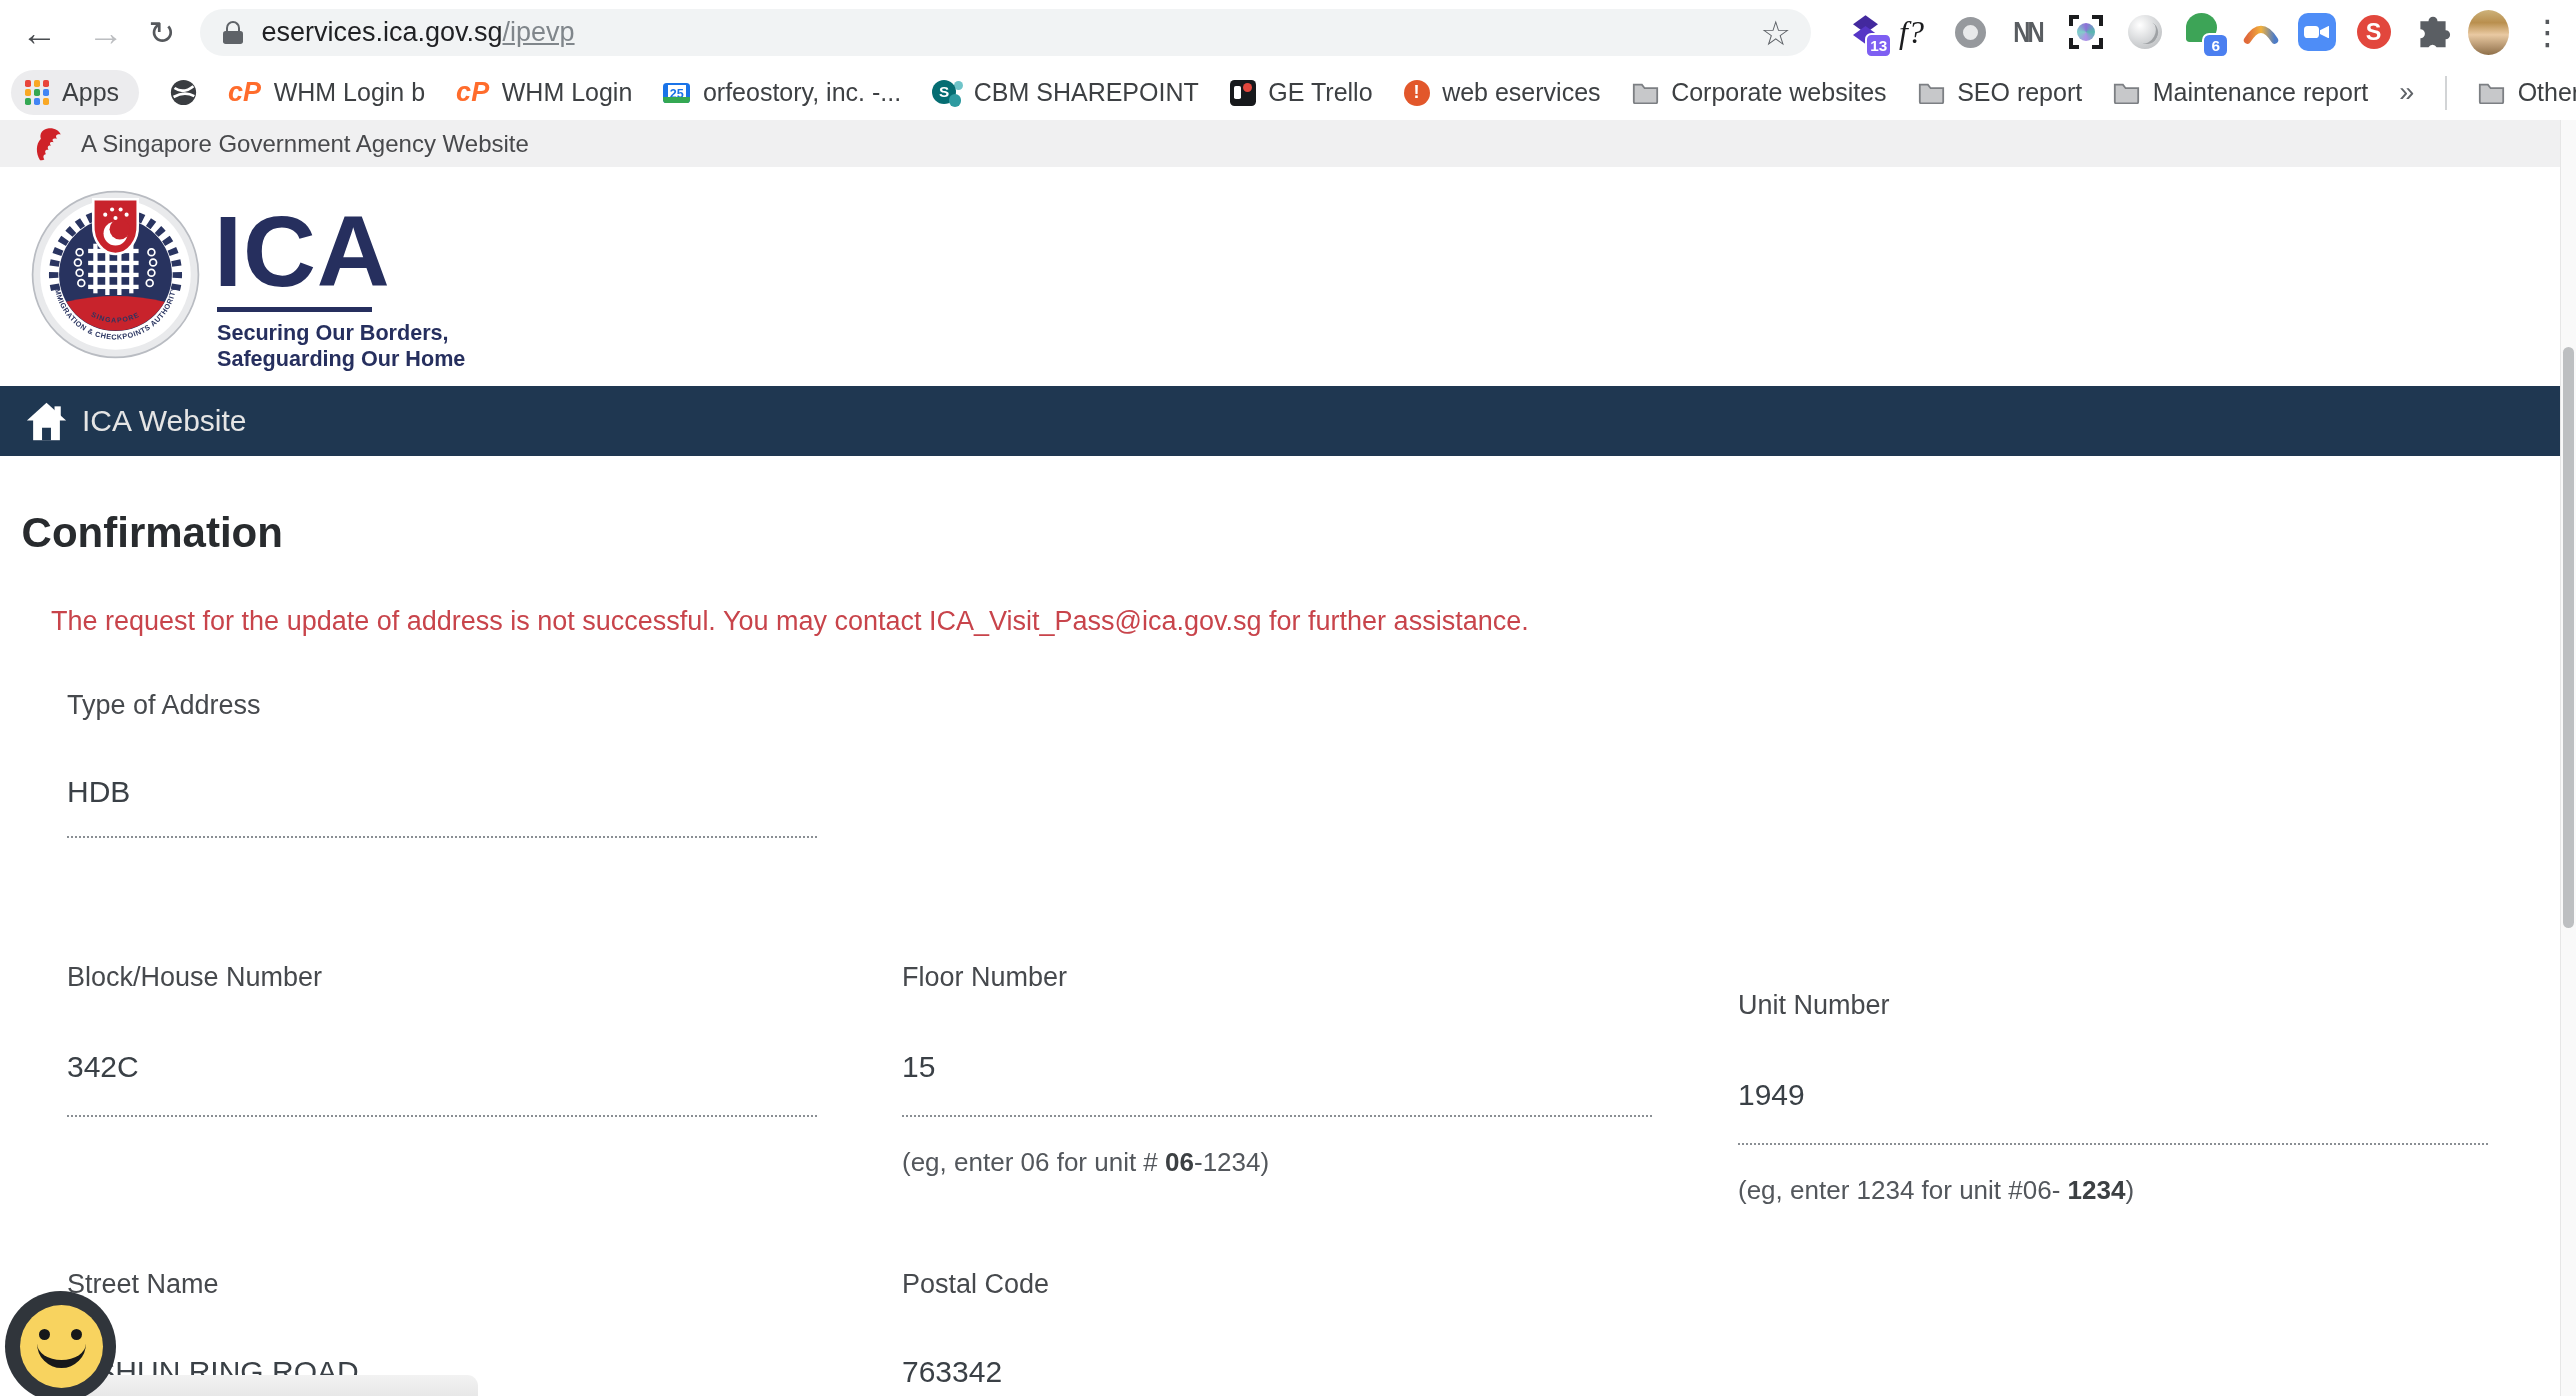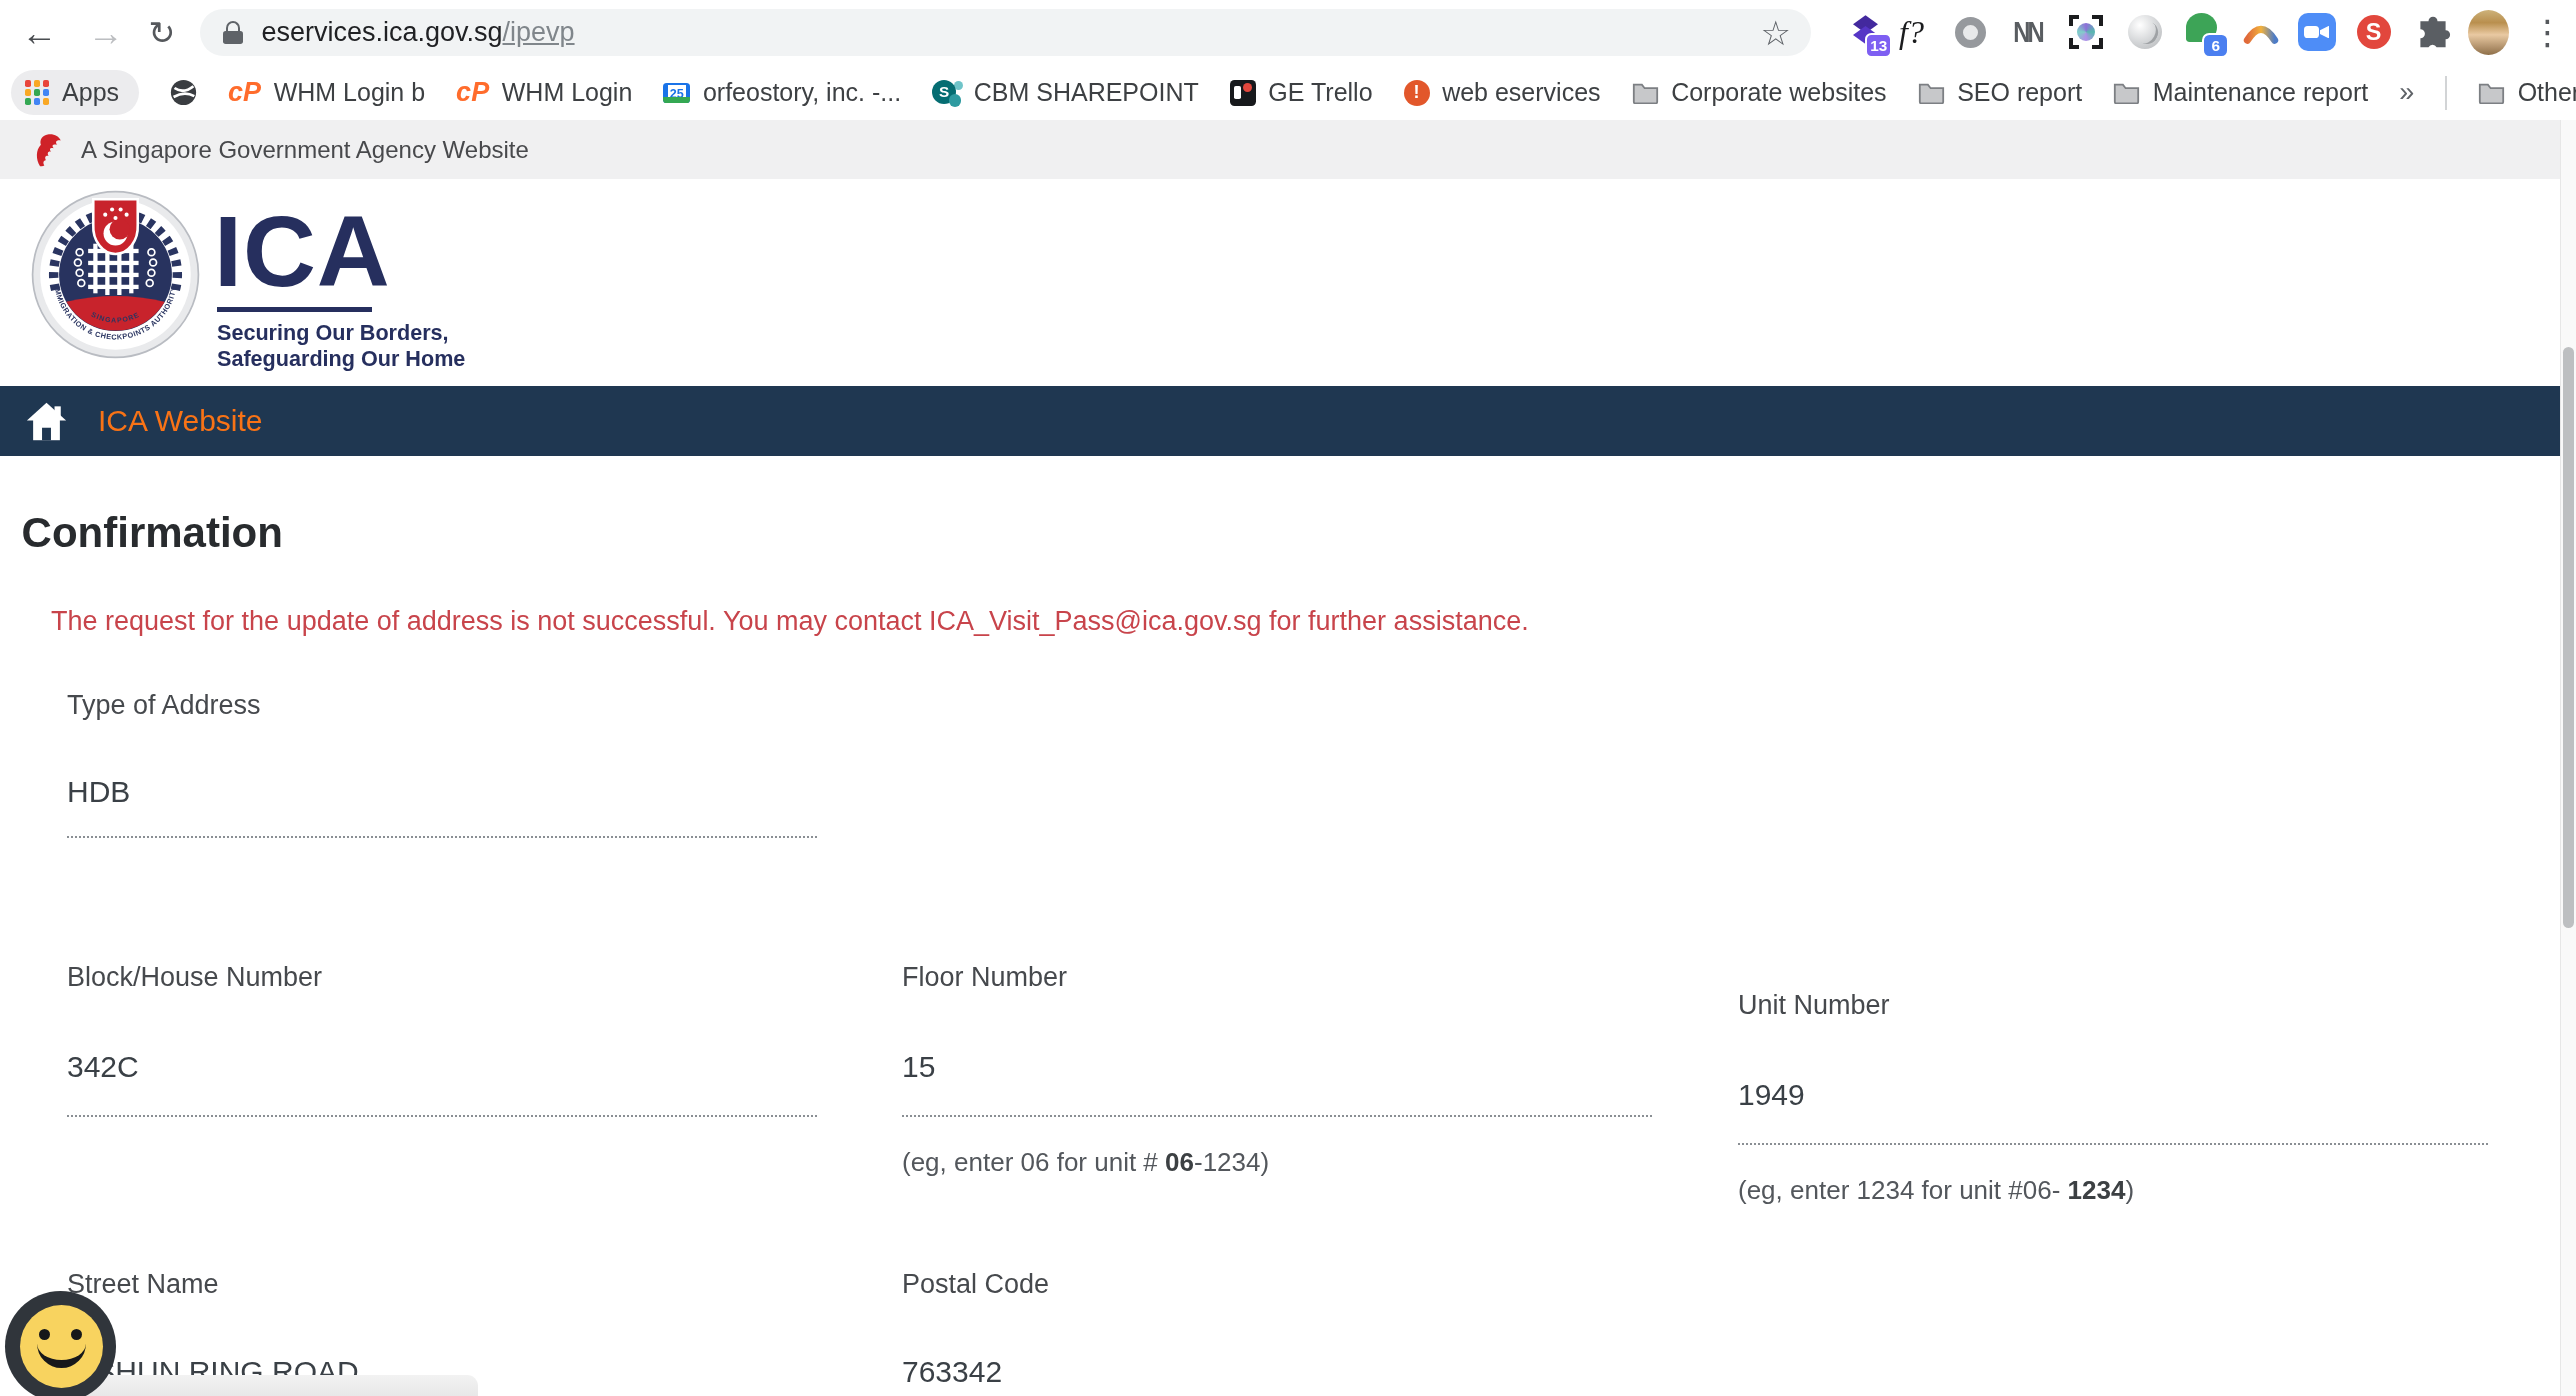--- a/index.html
+++ b/index.html
@@ -64,33 +64,33 @@
   .sp-ico .c2 { position:absolute; right:0; bottom:0; width:12.6px; height:12.6px; border-radius:50%; background:#2e9aa0; }
   .sp-ico .c3 { position:absolute; right:-1.8px; top:2.7px; width:9px; height:9px; border-radius:50%; background:#6fc4c9; }
   .tr-ico { position:relative; width:26px; height:26px; border-radius:4.5px; background:#17191c; }
   .tr-ico .bar { position:absolute; left:4.5px; top:6.3px; width:6.3px; height:13.5px; background:#fff; border-radius:1.8px; }
   .tr-ico .dot { position:absolute; right:3.6px; top:3.6px; width:9px; height:9px; border-radius:50%; background:#e2473d; }
   .warn-ico { width:26px; height:26px; border-radius:50%; background:#e2572b; color:#fff; font-size:18px; font-weight:bold; display:flex; align-items:center; justify-content:center; }
   .chev { font-size:27px; color:#5f6368; margin-left:auto; cursor:pointer; }
   .bm-divider { width:1.8px; height:34px; background:#d2d4d6; flex:0 0 auto; }
 
   
-  .gov { position:absolute; left:0; top:120px; width:2560px; height:59px; background:#f0f0f1; display:flex; align-items:center; padding-left:34px; gap:16px; }
+  .gov { position:absolute; left:0; top:120px; width:2560px; height:47px; background:#f0f0f1; display:flex; align-items:center; padding-left:34px; gap:16px; }
   .gov-text { font-size:24px; color:#48494c; }
 
   
   .seal { position:absolute; left:30px; top:189px; }
   .wordmark { position:absolute; left:214px; top:201px; font-size:101px; font-weight:bold; color:#262f5e; line-height:1; letter-spacing:0.9px; }
   .wm-bar { position:absolute; left:217px; top:307px; width:155px; height:5.4px; background:#262f5e; }
   .tagline { position:absolute; left:217px; top:320px; font-size:21.6px; font-weight:bold; color:#262f5e; line-height:26px; }
 
   
   .icabar { position:absolute; left:0; top:386px; width:2560px; height:70px; background:#1f3751; display:flex; align-items:center; }
   .icabar .home { margin-left:25px; cursor:pointer; display:flex; }
-  .icabar .lbl { margin-left:30px; font-size:30px; color:#f97316; cursor:pointer; }
+  .icabar .lbl { margin-left:14px; font-size:30px; color:#e5e5e5; cursor:pointer; }
 
   
   .h1 { position:absolute; left:21.6px; top:509px; font-size:42px; font-weight:bold; color:#282b2e; }
   .err { position:absolute; left:51px; top:606px; font-size:27px; color:#c8444b; }
   .field { position:absolute; width:750px; }
   .f-label { position:absolute; left:0; top:0; font-size:27px; color:#46494d; }
   .f-value { position:absolute; left:0; font-size:30px; color:#3a4046; white-space:nowrap; }
   .f-line { position:absolute; left:0; width:750px; border-top:2.7px dotted #8a8f94; }
   .f-help { position:absolute; left:0; font-size:26px; color:#53575c; }
   .f-help b { color:#3c4043; }

